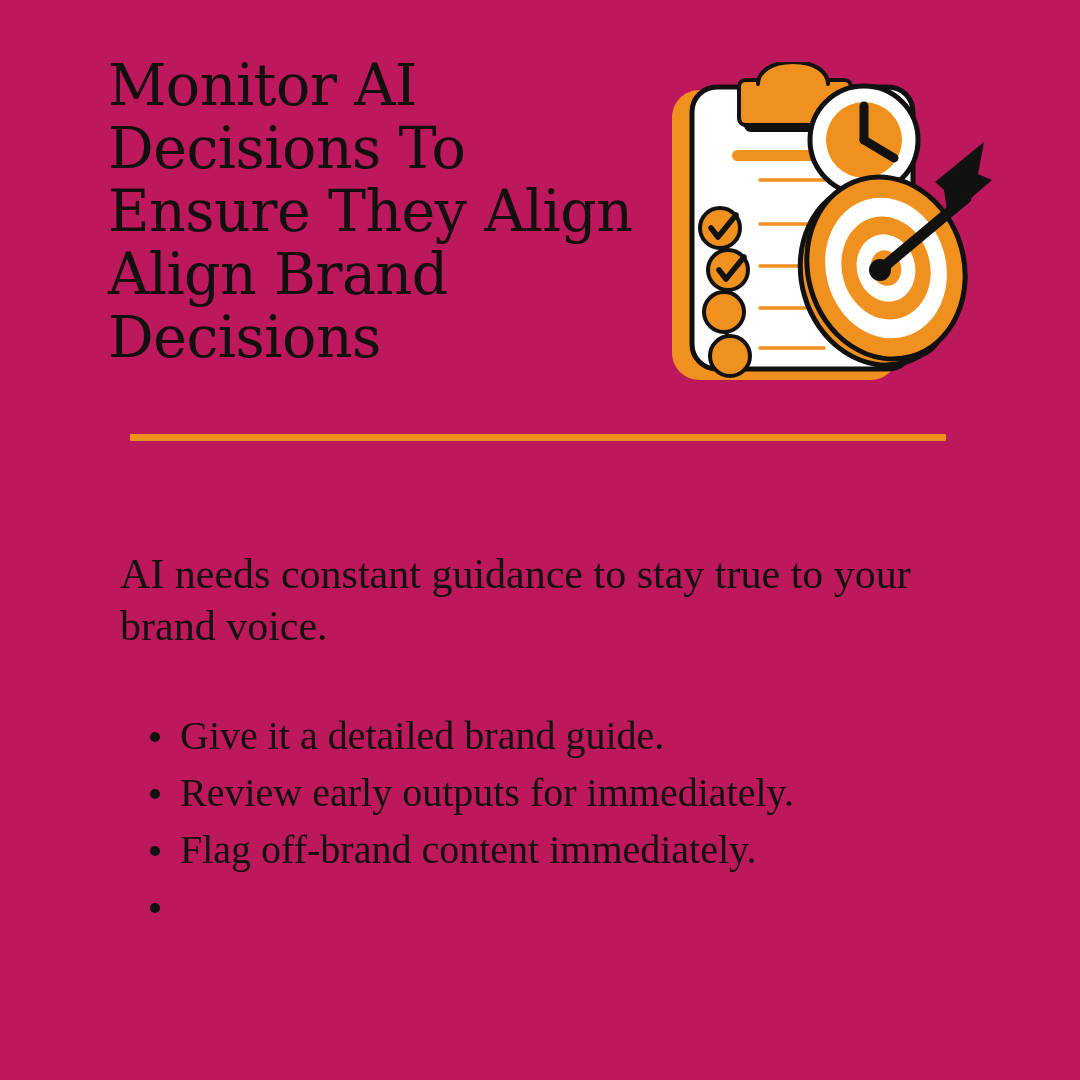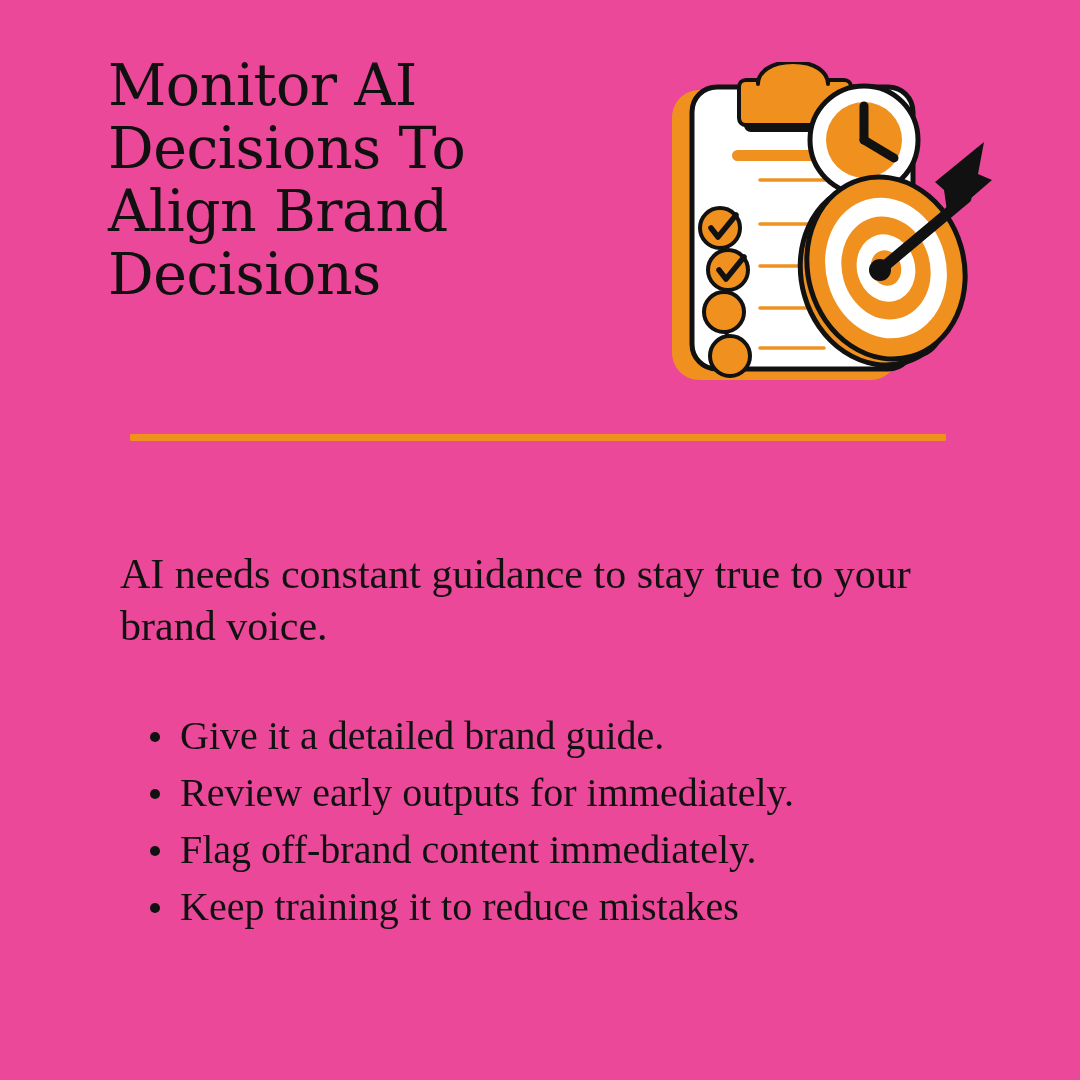--- a/index.html
+++ b/index.html
@@ -11,21 +11,21 @@
     width: 1080px;
     height: 1080px;
     background: #f4f5f7;
     font-family: "Liberation Serif", "DejaVu Serif", serif;
     overflow: hidden;
   }
   .card {
     position: relative;
     width: 1080px;
     height: 1080px;
-    background: #ec4899;
+    background: #be185d;
     box-sizing: border-box;
   }
 
   
   .header {
     position: absolute;
     left: 0;
     top: 0;
     width: 1080px;
     height: 420px;
@@ -116,20 +116,21 @@
 </head>
 <body>
 
 <div class="card">
 
   <div class="header">
 
     <h1 class="headline">
       <span class="hl-line">Monitor AI</span>
       <span class="hl-line">Decisions To</span>
+      <span class="hl-line">Ensure They Align</span>
       <span class="hl-line">Align Brand</span>
       <span class="hl-line">Decisions</span>
     </h1>
 
     <div class="illustration">
       <svg viewBox="0 0 344 340" xmlns="http://www.w3.org/2000/svg">
 
         <g>
           <path d="M24 56 C24 40 36 28 52 28 L222 28 C238 28 250 40 250 56 L250 290 C250 306 238 318 222 318 L52 318 C36 318 24 306 24 290 Z" fill="#f0911f"></path>
         </g>
@@ -221,18 +222,17 @@
       <li>
         <span class="dot"></span>
         <span>Review early outputs for immediately.</span>
       </li>
       <li>
         <span class="dot"></span>
         <span>Flag off-brand content immediately.</span>
       </li>
       <li>
         <span class="dot"></span>
-        <span>Keep training it to reduce mistakes</span>
       </li>
     </ul>
   </div>
 
 </div>
 
 </body></html>

